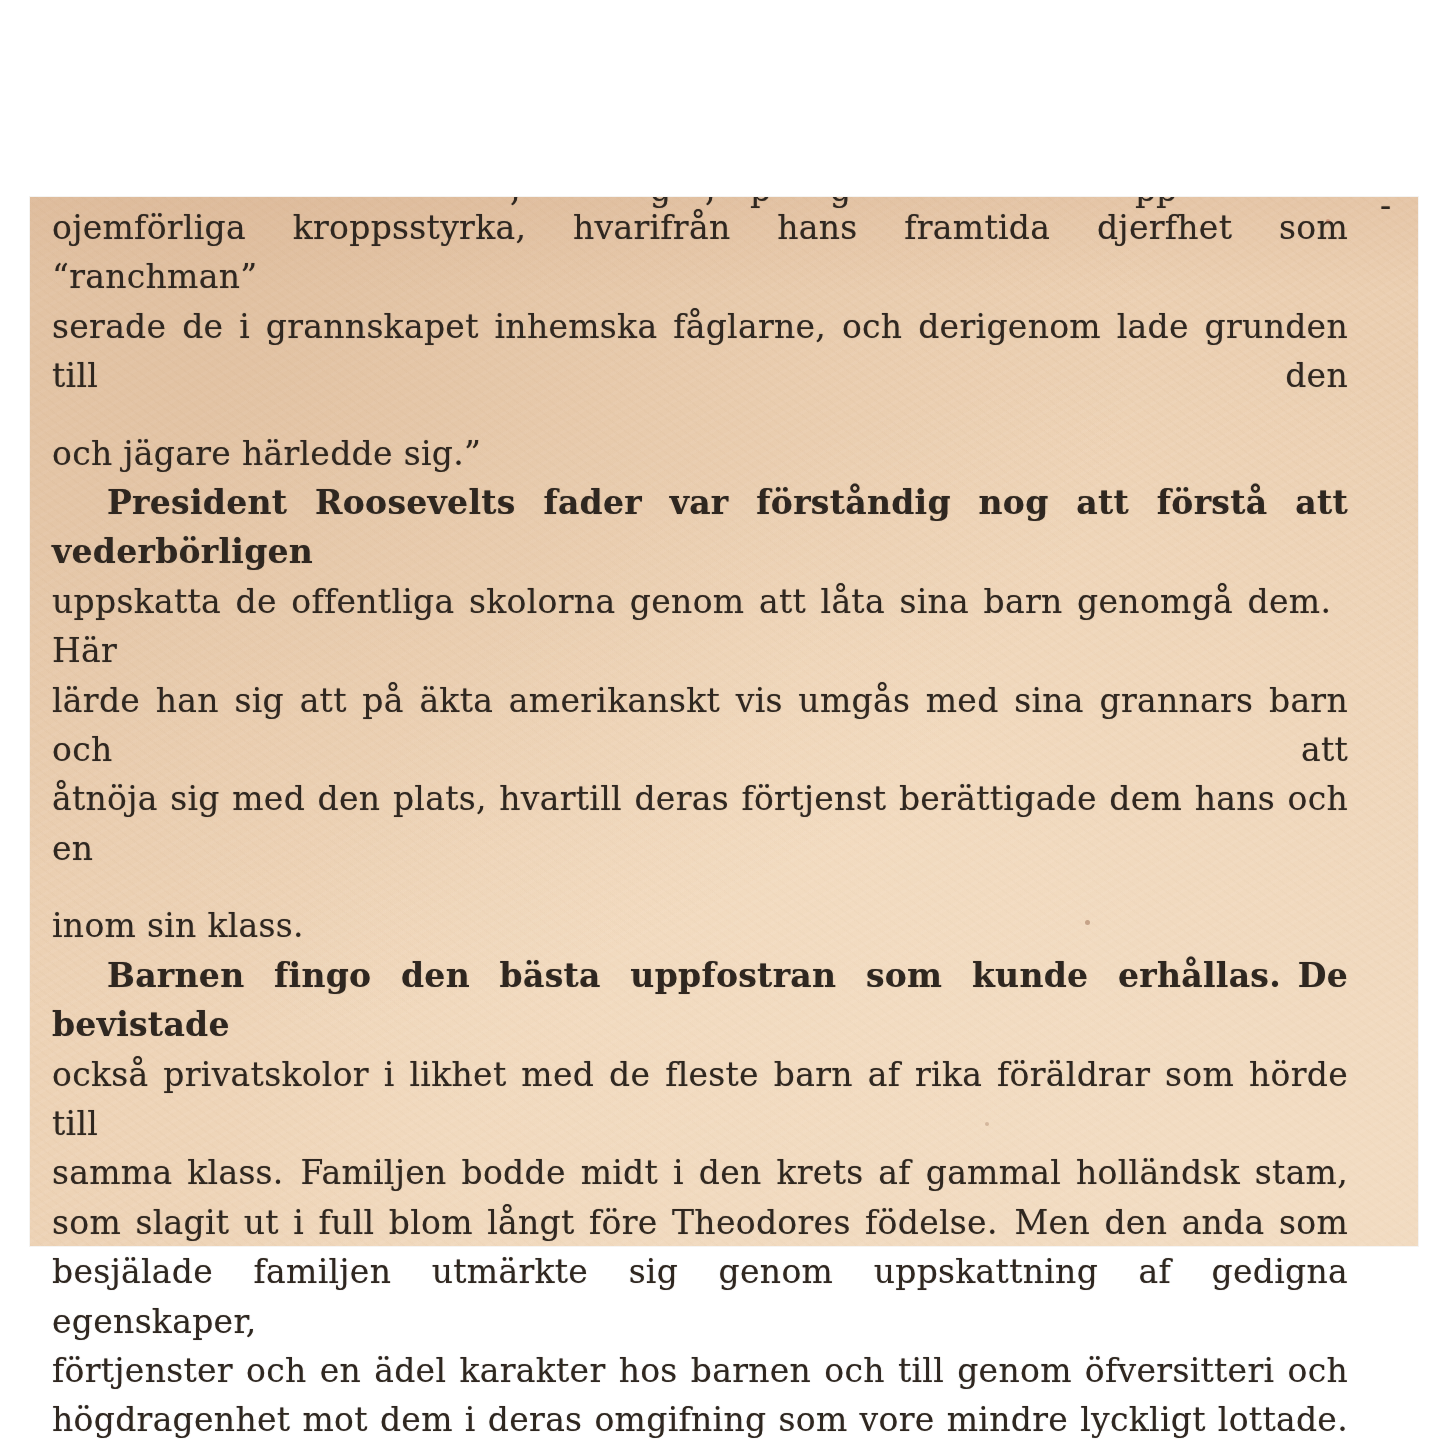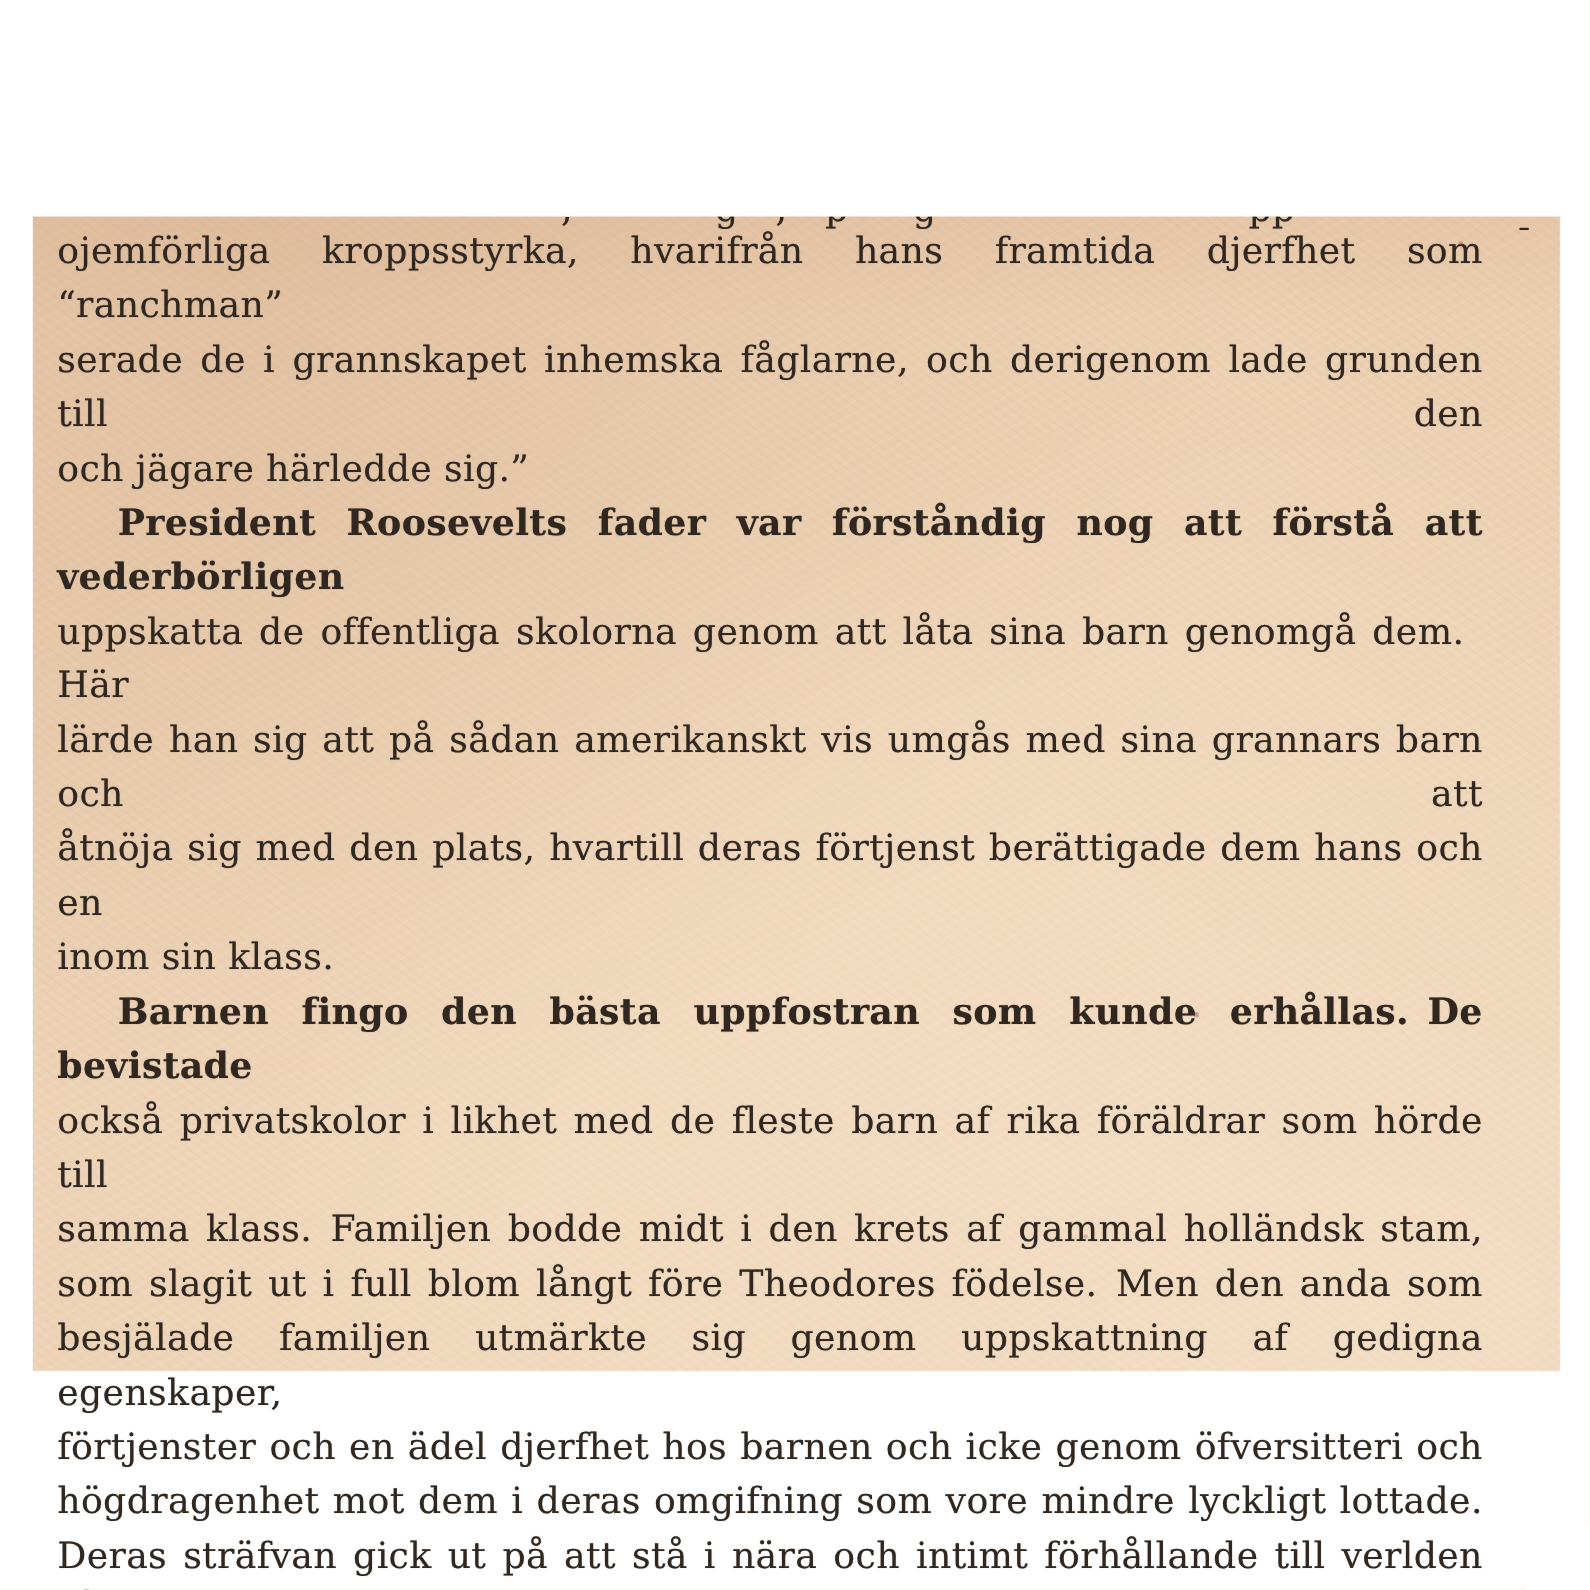--- a/index.html
+++ b/index.html
@@ -44,21 +44,21 @@
     color: #2f2720;
     letter-spacing: 0.3px;
     text-shadow: 0 0 1px rgba(47,39,32,0.45);
   }
   .line {
     text-align: justify;
     text-align-last: justify;
     white-space: normal;
   }
   .line.first { text-indent: 55px; font-weight: bold; }
-  .line.end   { text-align-last: left; }
+  .line.end   { text-align-last: left; margin-top: 28px; }
   
   .clip-top {
     position: absolute;
     left: 0;
     top: 0;
     width: 100%;
     height: 12px;
     overflow: hidden;
   }
   .frag {
@@ -102,29 +102,29 @@
       <span class="frag f5">pp</span>
       <span class="frag f6">-</span>
     </div>
 
     <div class="textblock">
       <div class="line">ojemförliga kroppsstyrka, hvarifrån hans framtida djerfhet som “ranchman”</div>
       <div class="line">serade de i grannskapet inhemska fåglarne, och derigenom lade grunden till den</div>
       <div class="line end">och jägare härledde sig.”</div>
       <div class="line first">President Roosevelts fader var förståndig nog att förstå att vederbörligen</div>
       <div class="line">uppskatta de offentliga skolorna genom att låta sina barn genomgå dem. Här</div>
-      <div class="line">lärde han sig att på sådan amerikanskt vis umgås med sina grannars barn och att</div>
+      <div class="line">lärde han sig att på äkta amerikanskt vis umgås med sina grannars barn och att</div>
       <div class="line">åtnöja sig med den plats, hvartill deras förtjenst berättigade dem hans och en</div>
       <div class="line end">inom sin klass.</div>
       <div class="line first">Barnen fingo den bästa uppfostran som kunde erhållas. De bevistade</div>
       <div class="line">också privatskolor i likhet med de fleste barn af rika föräldrar som hörde till</div>
       <div class="line">samma klass. Familjen bodde midt i den krets af gammal holländsk stam,</div>
       <div class="line">som slagit ut i full blom långt före Theodores födelse. Men den anda som</div>
       <div class="line">besjälade familjen utmärkte sig genom uppskattning af gedigna egenskaper,</div>
-      <div class="line">förtjenster och en ädel djerfhet hos barnen och icke genom öfversitteri och</div>
+      <div class="line">förtjenster och en ädel karakter hos barnen och till genom öfversitteri och</div>
       <div class="line">högdragenhet mot dem i deras omgifning som vore mindre lyckligt lottade.</div>
       <div class="line">Deras sträfvan gick ut på att stå i nära och intimt förhållande till verlden sådan</div>
 
     </div>
 
     <div class="speck s0"></div>
     <div class="speck s1"></div>
     <div class="speck s2"></div>
   </div>
 </div>

